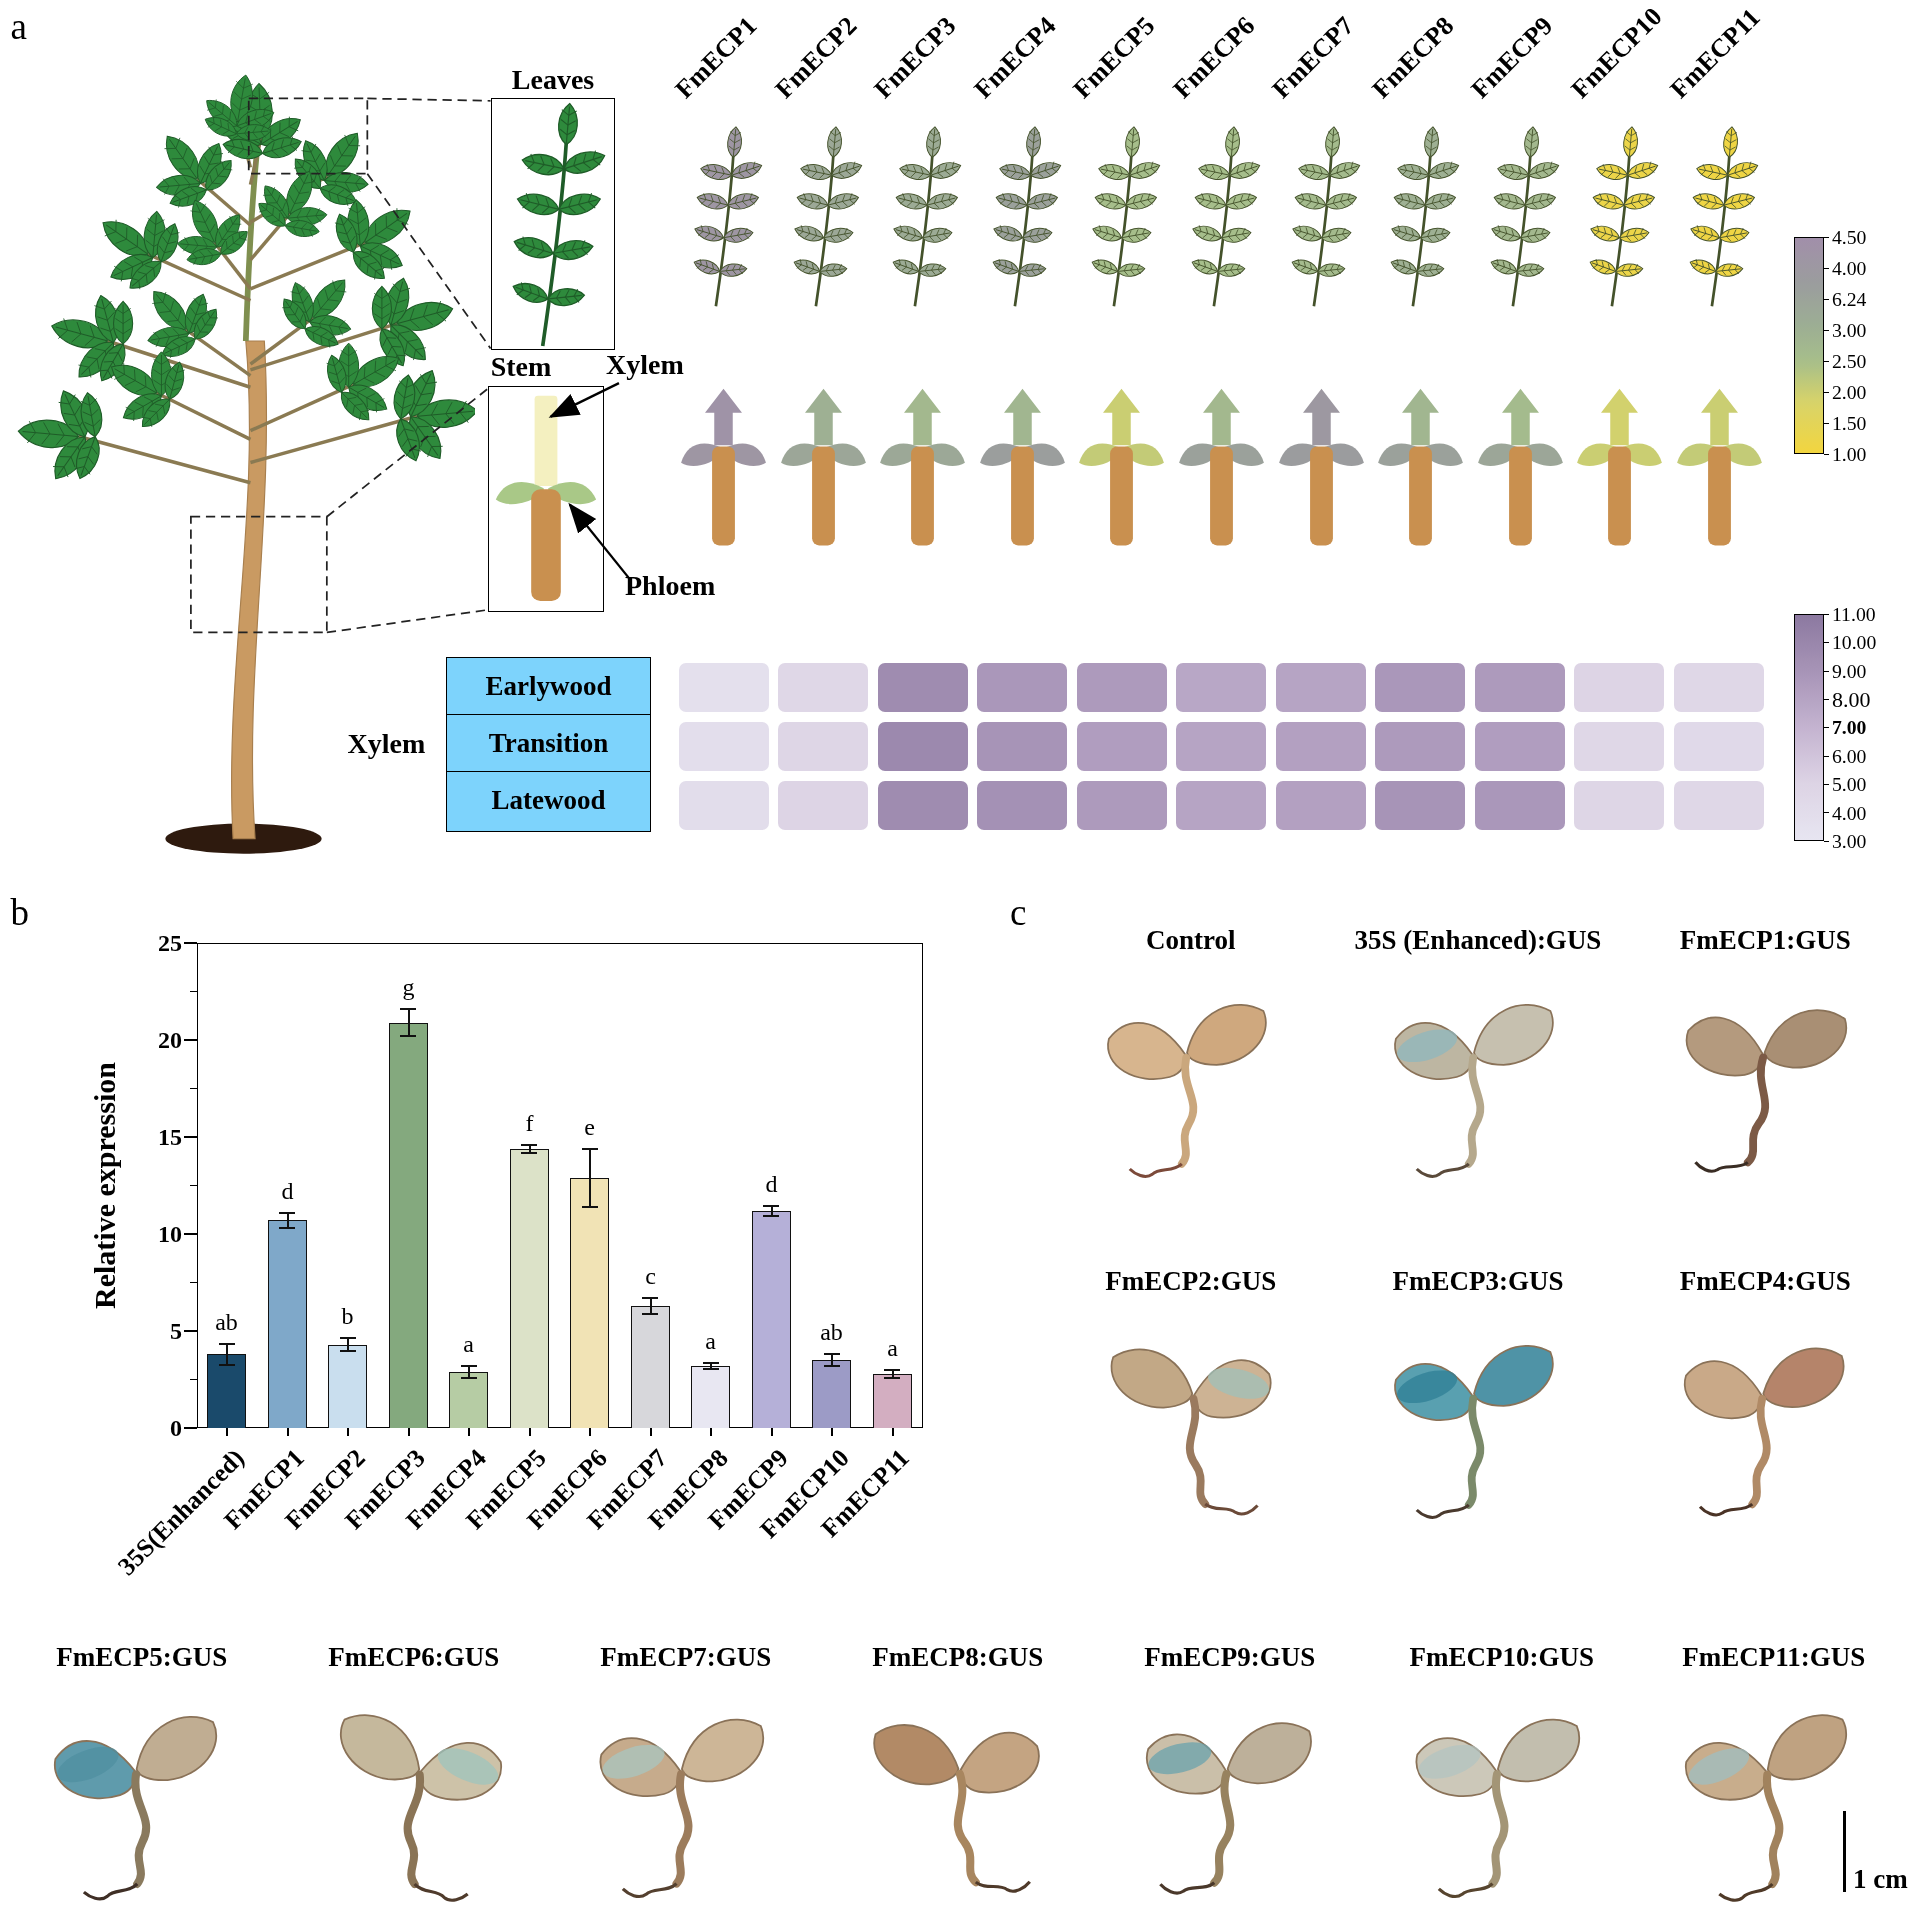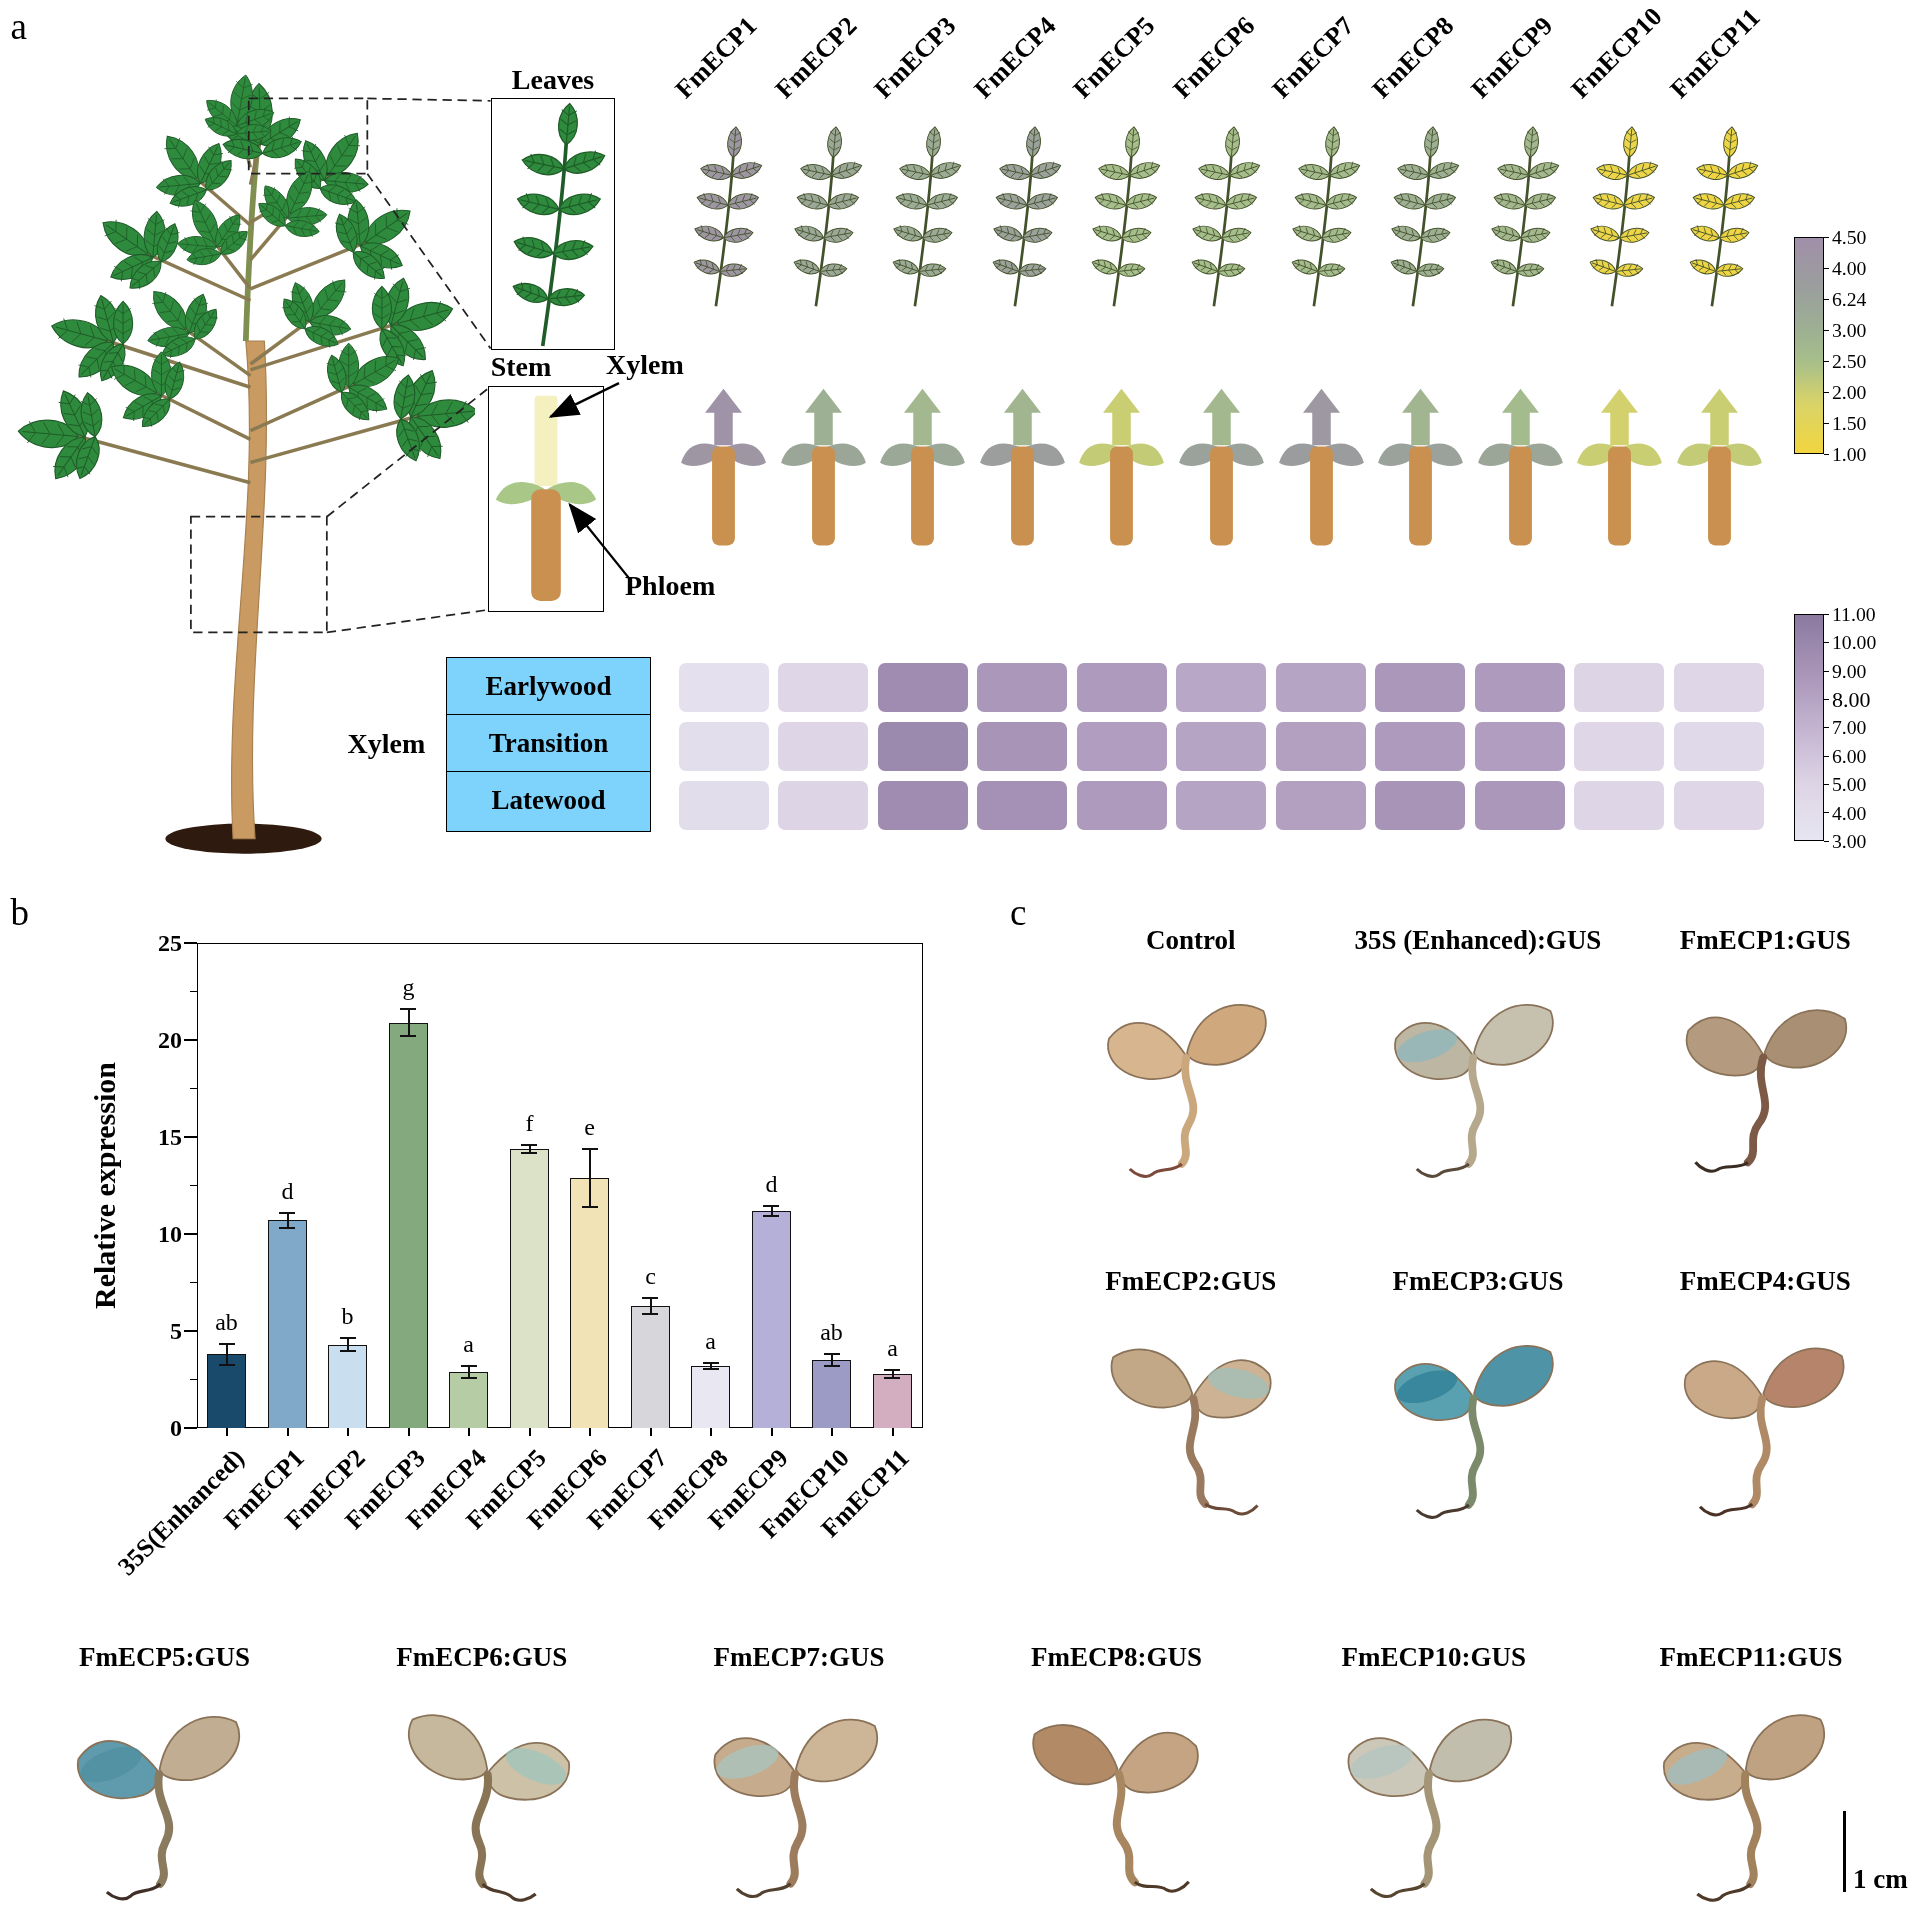--- a/index.html
+++ b/index.html
@@ -2167,21 +2167,21 @@
     <div style="position: absolute; left: 1794px; top: 614px; width: 30px; height: 227px; border: 1.2px solid rgb(0, 0, 0); background: linear-gradient(rgb(140, 121, 160) 0%, rgb(145, 126, 165) 5%, rgb(151, 132, 169) 10%, rgb(156, 137, 174) 15%, rgb(162, 143, 178) 20%, rgb(167, 148, 183) 25%, rgb(173, 154, 188) 30%, rgb(179, 160, 193) 35%, rgb(184, 167, 198) 40%, rgb(190, 173, 203) 45%, rgb(196, 179, 208) 50%, rgb(201, 186, 212) 55%, rgb(206, 192, 216) 60%, rgb(211, 199, 221) 65%, rgb(216, 205, 225) 70%, rgb(221, 212, 229) 75%, rgb(223, 215, 231) 80%, rgb(225, 219, 234) 85%, rgb(227, 222, 236) 90%, rgb(229, 226, 239) 95%, rgb(231, 229, 241) 100%);"></div>
     <div style="position: absolute; left: 1824px; top: 614px; width: 5.2px; height: 1.2px; background: rgb(0, 0, 0);"></div>
     <div style="position: absolute; left: 1832px; top: 604px; font-size: 19.7px; line-height: 21px; white-space: nowrap;">11.00</div>
     <div style="position: absolute; left: 1824px; top: 642px; width: 5.2px; height: 1.2px; background: rgb(0, 0, 0);"></div>
     <div style="position: absolute; left: 1832px; top: 632px; font-size: 19.7px; line-height: 21px; white-space: nowrap;">10.00</div>
     <div style="position: absolute; left: 1824px; top: 671px; width: 5.2px; height: 1.2px; background: rgb(0, 0, 0);"></div>
     <div style="position: absolute; left: 1832px; top: 661px; font-size: 19.7px; line-height: 21px; white-space: nowrap;">9.00</div>
     <div style="position: absolute; left: 1824px; top: 699px; width: 5.2px; height: 1.2px; background: rgb(0, 0, 0);"></div>
     <div style="position: absolute; left: 1832px; top: 689px; font-size: 22px; line-height: 21px; white-space: nowrap;">8.00</div>
     <div style="position: absolute; left: 1824px; top: 727px; width: 5.2px; height: 1.2px; background: rgb(0, 0, 0);"></div>
-    <div style="position: absolute; left: 1832px; top: 717px; font-size: 19.7px; line-height: 21px; white-space: nowrap;">7.00</div>
+    <div style="position: absolute; left: 1832px; top: 717px; font-size: 19.7px; line-height: 21px; white-space: nowrap; font-weight: bold;">7.00</div>
     <div style="position: absolute; left: 1824px; top: 756px; width: 5.2px; height: 1.2px; background: rgb(0, 0, 0);"></div>
     <div style="position: absolute; left: 1832px; top: 746px; font-size: 19.7px; line-height: 21px; white-space: nowrap;">6.00</div>
     <div style="position: absolute; left: 1824px; top: 784px; width: 5.2px; height: 1.2px; background: rgb(0, 0, 0);"></div>
     <div style="position: absolute; left: 1832px; top: 774px; font-size: 19.7px; line-height: 21px; white-space: nowrap;">5.00</div>
     <div style="position: absolute; left: 1824px; top: 812px; width: 5.2px; height: 1.2px; background: rgb(0, 0, 0);"></div>
     <div style="position: absolute; left: 1832px; top: 803px; font-size: 19.7px; line-height: 21px; white-space: nowrap;">4.00</div>
     <div style="position: absolute; left: 1824px; top: 841px; width: 5.2px; height: 1.2px; background: rgb(0, 0, 0);"></div>
     <div style="position: absolute; left: 1832px; top: 831px; font-size: 19.7px; line-height: 21px; white-space: nowrap;">3.00</div>
     <div style="position: absolute; left: 197px; top: 943px; width: 726px; height: 485px; border: 1.7px solid rgb(0, 0, 0);"></div>
     <div style="position: absolute; left: 127px; top: 1414px; width: 55px; text-align: right; font-weight: bold; font-size: 24px; line-height: 28px;">0</div>
@@ -2401,20 +2401,32 @@
         <div style="margin-top:9.3px;"><svg viewBox="0 0 220 240" width="197" height="226">
             <g transform="rotate(-6 110 120) scale(-1,1) translate(-220,0)">
               <path d="M106 92 C 118 42 162 26 194 44 C 206 72 178 104 140 106 C 120 106 108 100 106 92 Z" fill="#B28A66" stroke="#8A7258" stroke-width="2"></path>
               <path d="M104 94 C 72 48 36 50 16 76 C 8 108 48 130 86 120 C 100 116 106 104 104 94 Z" fill="#C4A482" stroke="#8A7258" stroke-width="2"></path>
               <path d="M105 98 C 98 132 124 148 108 174 C 96 194 112 206 100 220" stroke="#A8865F" stroke-width="9" fill="none" stroke-linecap="round"></path>
               <path d="M100 220 C 90 230 74 224 66 232 C 58 238 46 232 40 226" stroke="#4F3A2A" stroke-width="3.5" fill="none"></path>
             </g>
           </svg></div>
       </div>
       <div class="c-item">
+        <div class="c-title">FmECP9:GUS</div>
+        <div style="margin-top:9.3px;"><svg viewBox="0 0 220 240" width="197" height="226">
+            <g transform="rotate(4 110 120)">
+              <path d="M106 92 C 118 42 162 26 194 44 C 206 72 178 104 140 106 C 120 106 108 100 106 92 Z" fill="#BDB09A" stroke="#8A7258" stroke-width="2"></path>
+              <path d="M104 94 C 72 48 36 50 16 76 C 8 108 48 130 86 120 C 100 116 106 104 104 94 Z" fill="#CABFA9" stroke="#8A7258" stroke-width="2"></path>
+              <ellipse cx="52" cy="84" rx="36" ry="16" fill="#6AA3AD" opacity="0.75" transform="rotate(-18 52 84)"></ellipse>
+              <path d="M105 98 C 98 132 124 148 108 174 C 96 194 112 206 100 220" stroke="#97825F" stroke-width="9" fill="none" stroke-linecap="round"></path>
+              <path d="M100 220 C 90 230 74 224 66 232 C 58 238 46 232 40 226" stroke="#4A382A" stroke-width="3.5" fill="none"></path>
+            </g>
+          </svg></div>
+      </div>
+      <div class="c-item">
         <div class="c-title">FmECP10:GUS</div>
         <div style="margin-top:9.3px;"><svg viewBox="0 0 220 240" width="197" height="226">
             <g transform="rotate(0 110 120)">
               <path d="M106 92 C 118 42 162 26 194 44 C 206 72 178 104 140 106 C 120 106 108 100 106 92 Z" fill="#C2BEAE" stroke="#8A7258" stroke-width="2"></path>
               <path d="M104 94 C 72 48 36 50 16 76 C 8 108 48 130 86 120 C 100 116 106 104 104 94 Z" fill="#CCC8B9" stroke="#8A7258" stroke-width="2"></path>
               <ellipse cx="52" cy="84" rx="36" ry="16" fill="#B3C4C2" opacity="0.75" transform="rotate(-18 52 84)"></ellipse>
               <path d="M105 98 C 98 132 124 148 108 174 C 96 194 112 206 100 220" stroke="#A39576" stroke-width="9" fill="none" stroke-linecap="round"></path>
               <path d="M100 220 C 90 230 74 224 66 232 C 58 238 46 232 40 226" stroke="#57452F" stroke-width="3.5" fill="none"></path>
             </g>
           </svg></div>

